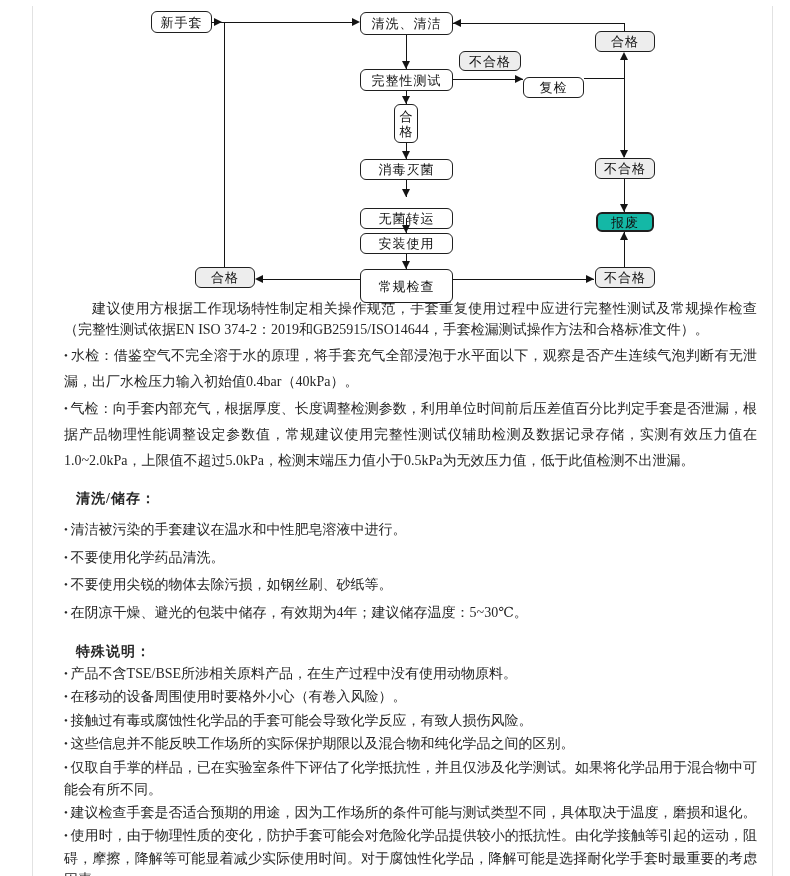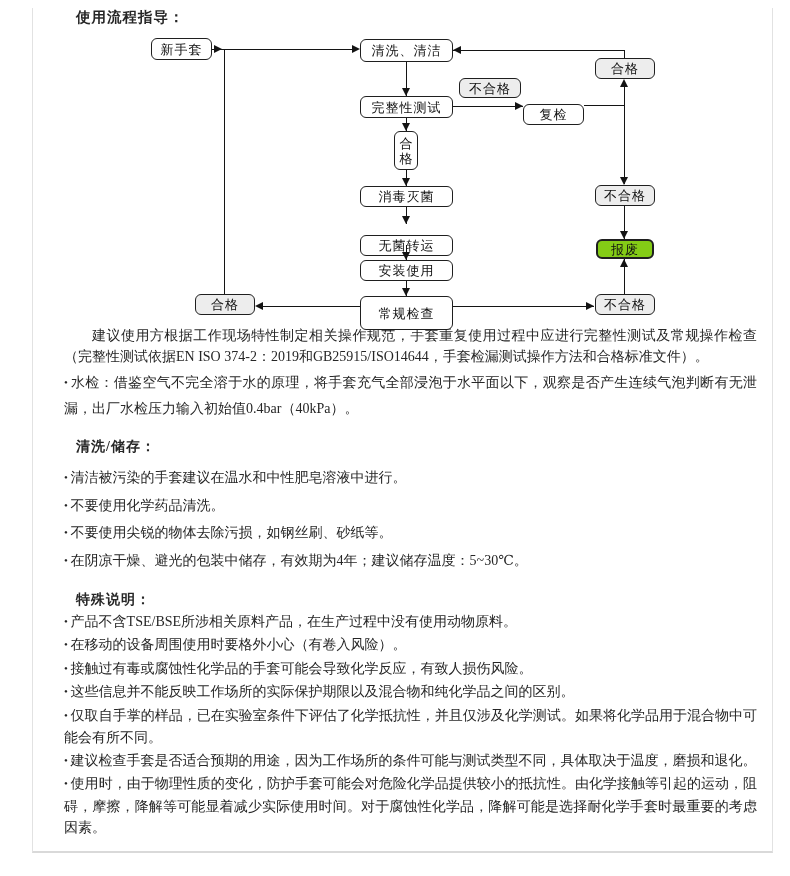--- a/index.html
+++ b/index.html
@@ -10,21 +10,21 @@
         border-bottom:2px solid #d9d9d9;box-sizing:border-box;}
   .content{padding:0 15px 10px 31px;}
   .doc-title{font-size:14.5px;font-weight:bold;margin:8px 0 0 12px;letter-spacing:1px;}
 
   
   .flow-area{position:relative;height:292px;margin-top:6px;}
   .node{position:absolute;box-sizing:border-box;border:1.6px solid #1f1f1f;border-radius:6px;
         background:#fff;font-size:13px;line-height:15px;display:flex;align-items:center;
         justify-content:center;text-align:center;letter-spacing:1px;color:#111;}
   .node.shaded{background:#ededed;}
-  .node.scrap{background:#84cc16;border-width:2px;}
+  .node.scrap{background:#14b8a6;border-width:2px;}
   .node.vert{letter-spacing:0;padding:2px 0;}
   .hline{position:absolute;height:0;border-top:1.7px solid #141414;}
   .vline{position:absolute;width:0;border-left:1.7px solid #141414;}
   .arr{position:absolute;width:0;height:0;border:4.5px solid transparent;}
   .arr.r{border-left:8.5px solid #141414;border-right:none;}
   .arr.l{border-right:8.5px solid #141414;border-left:none;}
   .arr.u{border-bottom:8.5px solid #141414;border-top:none;}
   .arr.d{border-top:8.5px solid #141414;border-bottom:none;}
 
   
@@ -34,21 +34,20 @@
   .bl::before{content:"•  ";font-size:11px;position:relative;top:-1px;}
   .sec-clean .bl{margin-bottom:1.5px;}
   .sec-special .bl{line-height:21.5px;}
 </style>
 </head>
 <body>
 
 <div class="page">
   <div class="content">
 
-    <div class="doc-title">使用流程指导：</div>
 
     <div class="flow-area">
 
       <div class="node" style="left:87px;top:5px;width:61px;height:22px;">新手套</div>
       <div class="node" style="left:296px;top:6px;width:93px;height:23px;">清洗、清洁</div>
       <div class="node shaded" style="left:531px;top:25px;width:60px;height:21px;">合格</div>
       <div class="node shaded" style="left:395px;top:45px;width:62px;height:20px;">不合格</div>
       <div class="node" style="left:296px;top:63px;width:93px;height:22px;">完整性测试</div>
       <div class="node" style="left:459px;top:61px;width:61px;height:21px;margin-top:10px;">复检</div>
       <div class="node vert" style="left:330px;top:98px;width:24px;height:39px;">合格</div>
@@ -103,20 +102,21 @@
       <div class="vline" style="left:560px;top:173px;height:33px;"></div>
       <div class="arr d" style="left:556px;top:198px;"></div>
 
       <div class="vline" style="left:560px;top:226px;height:35px;"></div>
       <div class="arr u" style="left:556px;top:226px;"></div>
     </div>
 
     <div class="sec-integrity">
       <div class="para">建议使用方根据工作现场特性制定相关操作规范，手套重复使用过程中应进行完整性测试及常规操作检查（完整性测试依据EN ISO 374-2：2019和GB25915/ISO14644，手套检漏测试操作方法和合格标准文件）。</div>
       <div class="bl">水检：借鉴空气不完全溶于水的原理，将手套充气全部浸泡于水平面以下，观察是否产生连续气泡判断有无泄漏，出厂水检压力输入初始值0.4bar（40kPa）。</div>
+      <div class="bl">气检：向手套内部充气，根据厚度、长度调整检测参数，利用单位时间前后压差值百分比判定手套是否泄漏，根据产品物理性能调整设定参数值，常规建议使用完整性测试仪辅助检测及数据记录存储，实测有效压力值在1.0~2.0kPa，上限值不超过5.0kPa，检测末端压力值小于0.5kPa为无效压力值，低于此值检测不出泄漏。</div>
     </div>
 
     <div class="sec-clean">
       <div class="sec-h" style="margin-top:16px;margin-bottom:9px;">清洗/储存：</div>
       <div class="bl">清洁被污染的手套建议在温水和中性肥皂溶液中进行。</div>
       <div class="bl">不要使用化学药品清洗。</div>
       <div class="bl">不要使用尖锐的物体去除污损，如钢丝刷、砂纸等。</div>
       <div class="bl">在阴凉干燥、避光的包装中储存，有效期为4年；建议储存温度：5~30℃。</div>
     </div>
 

